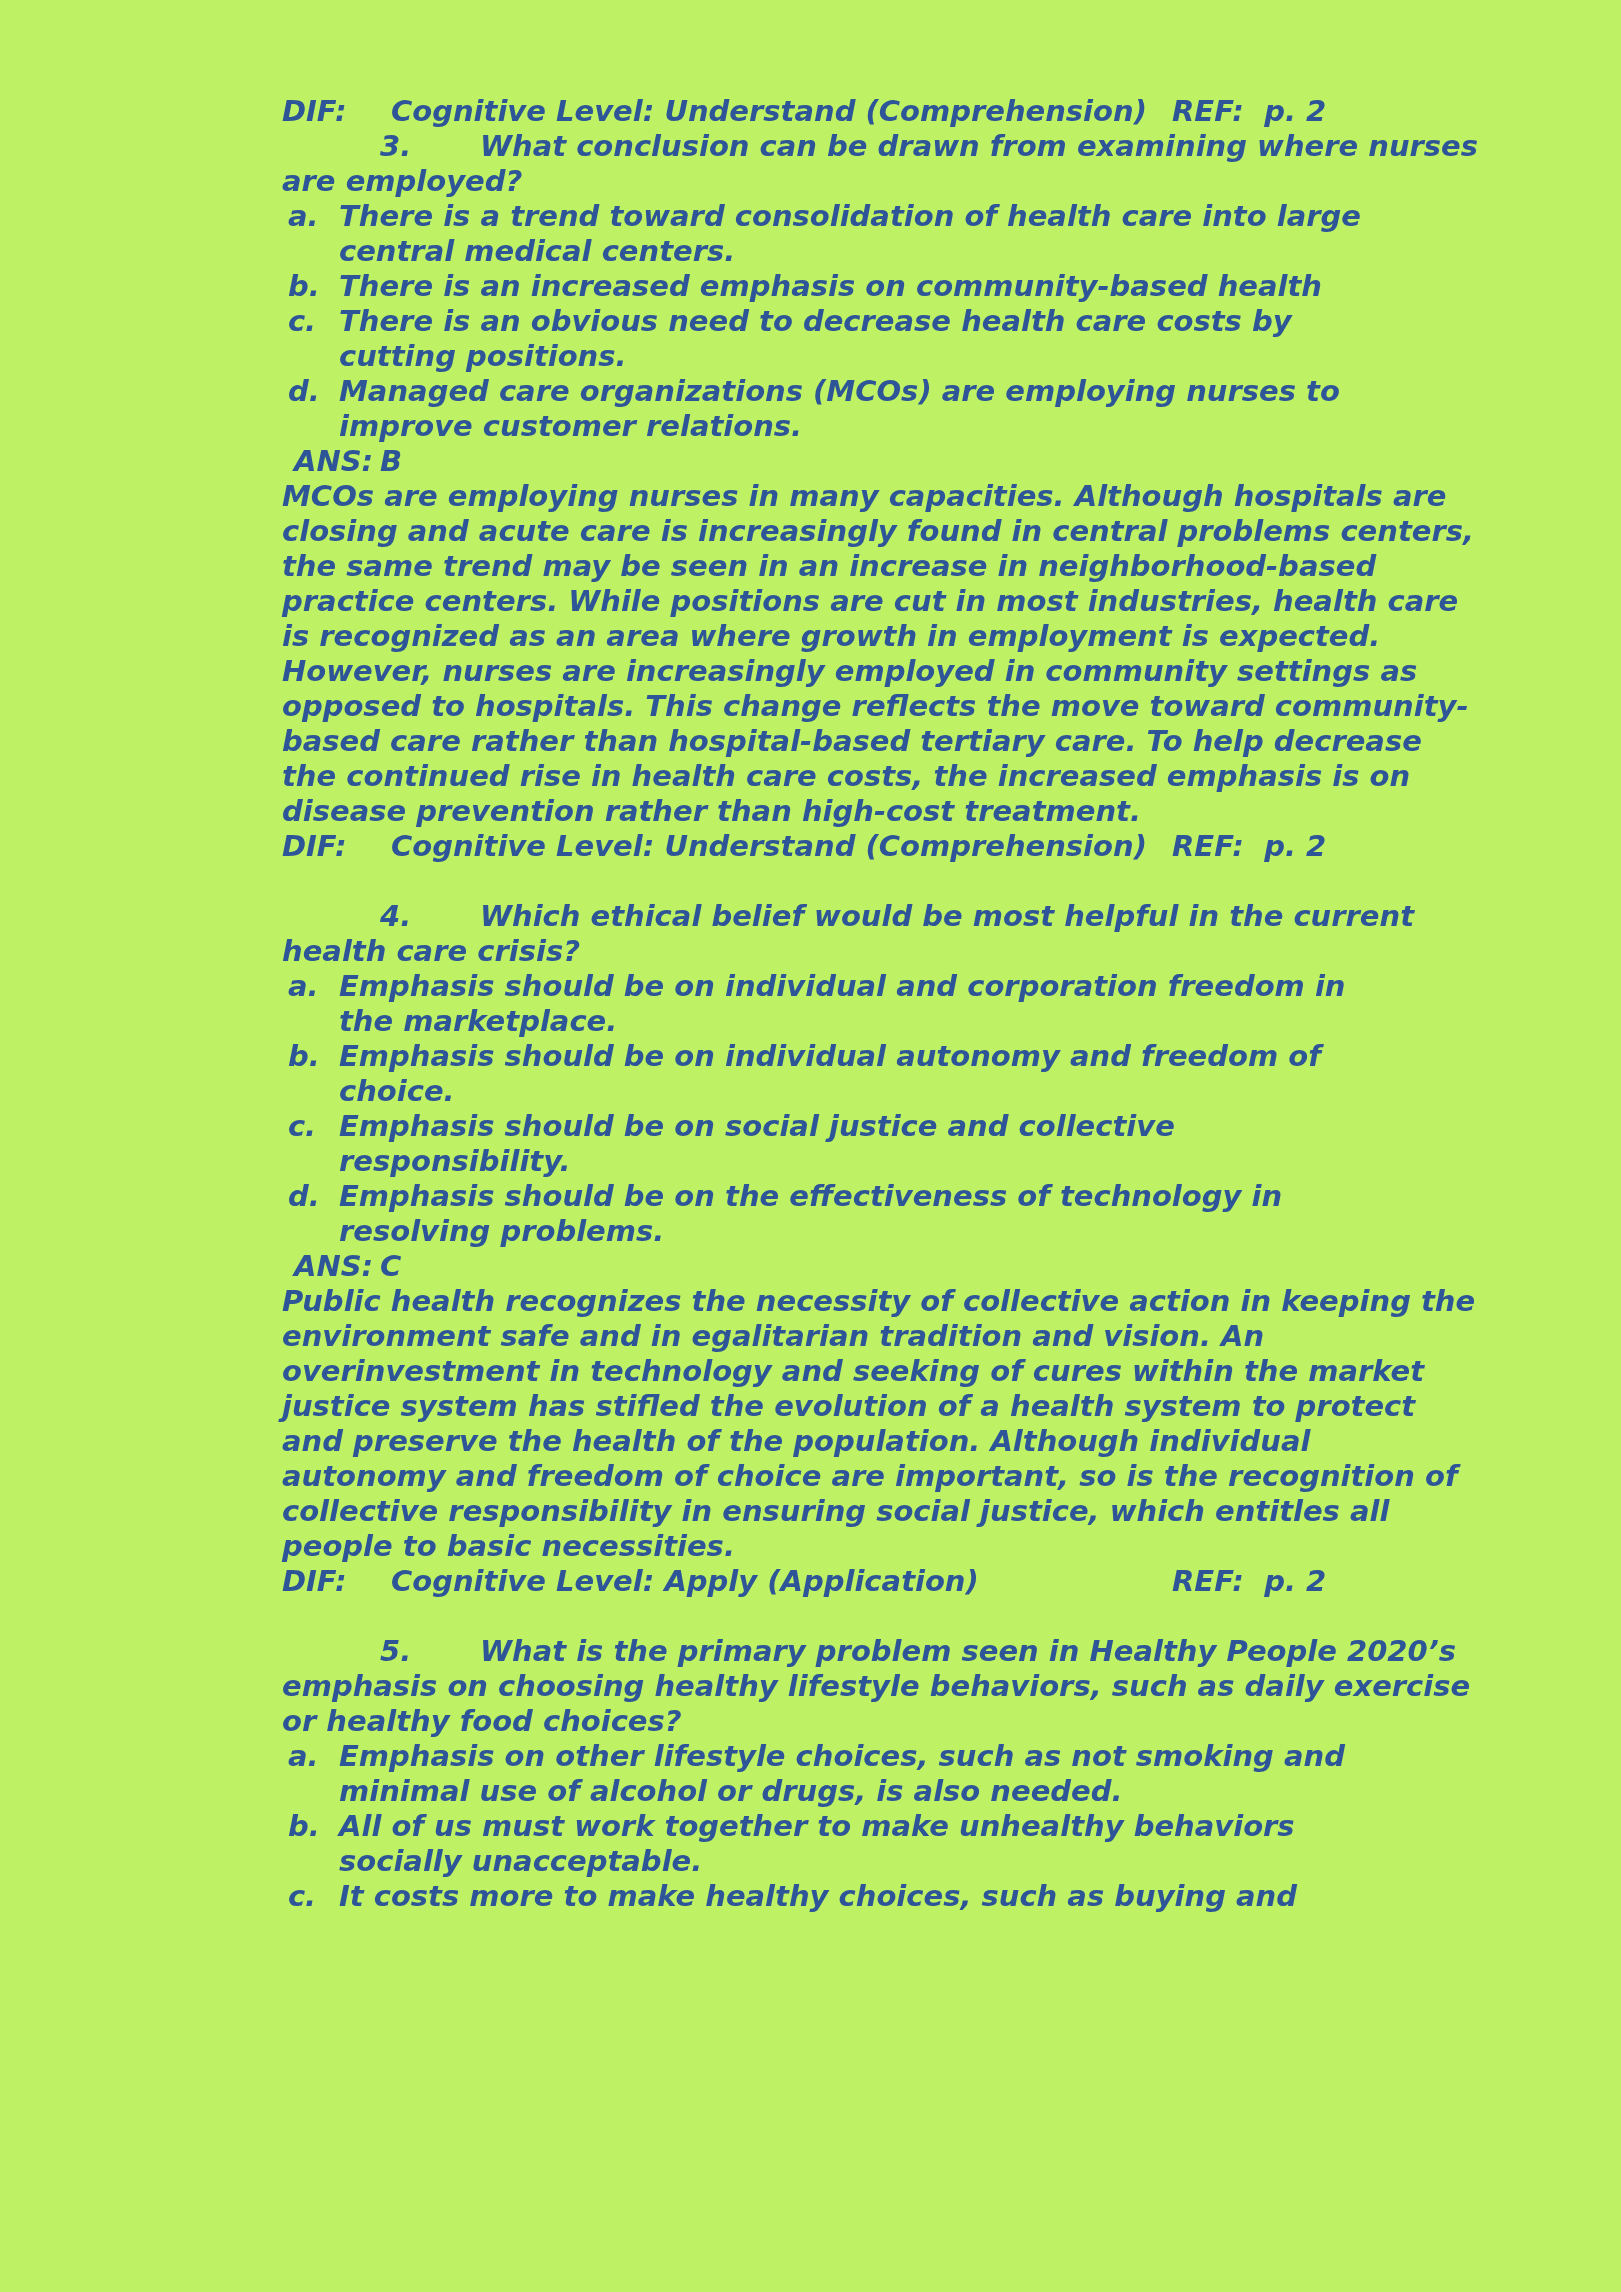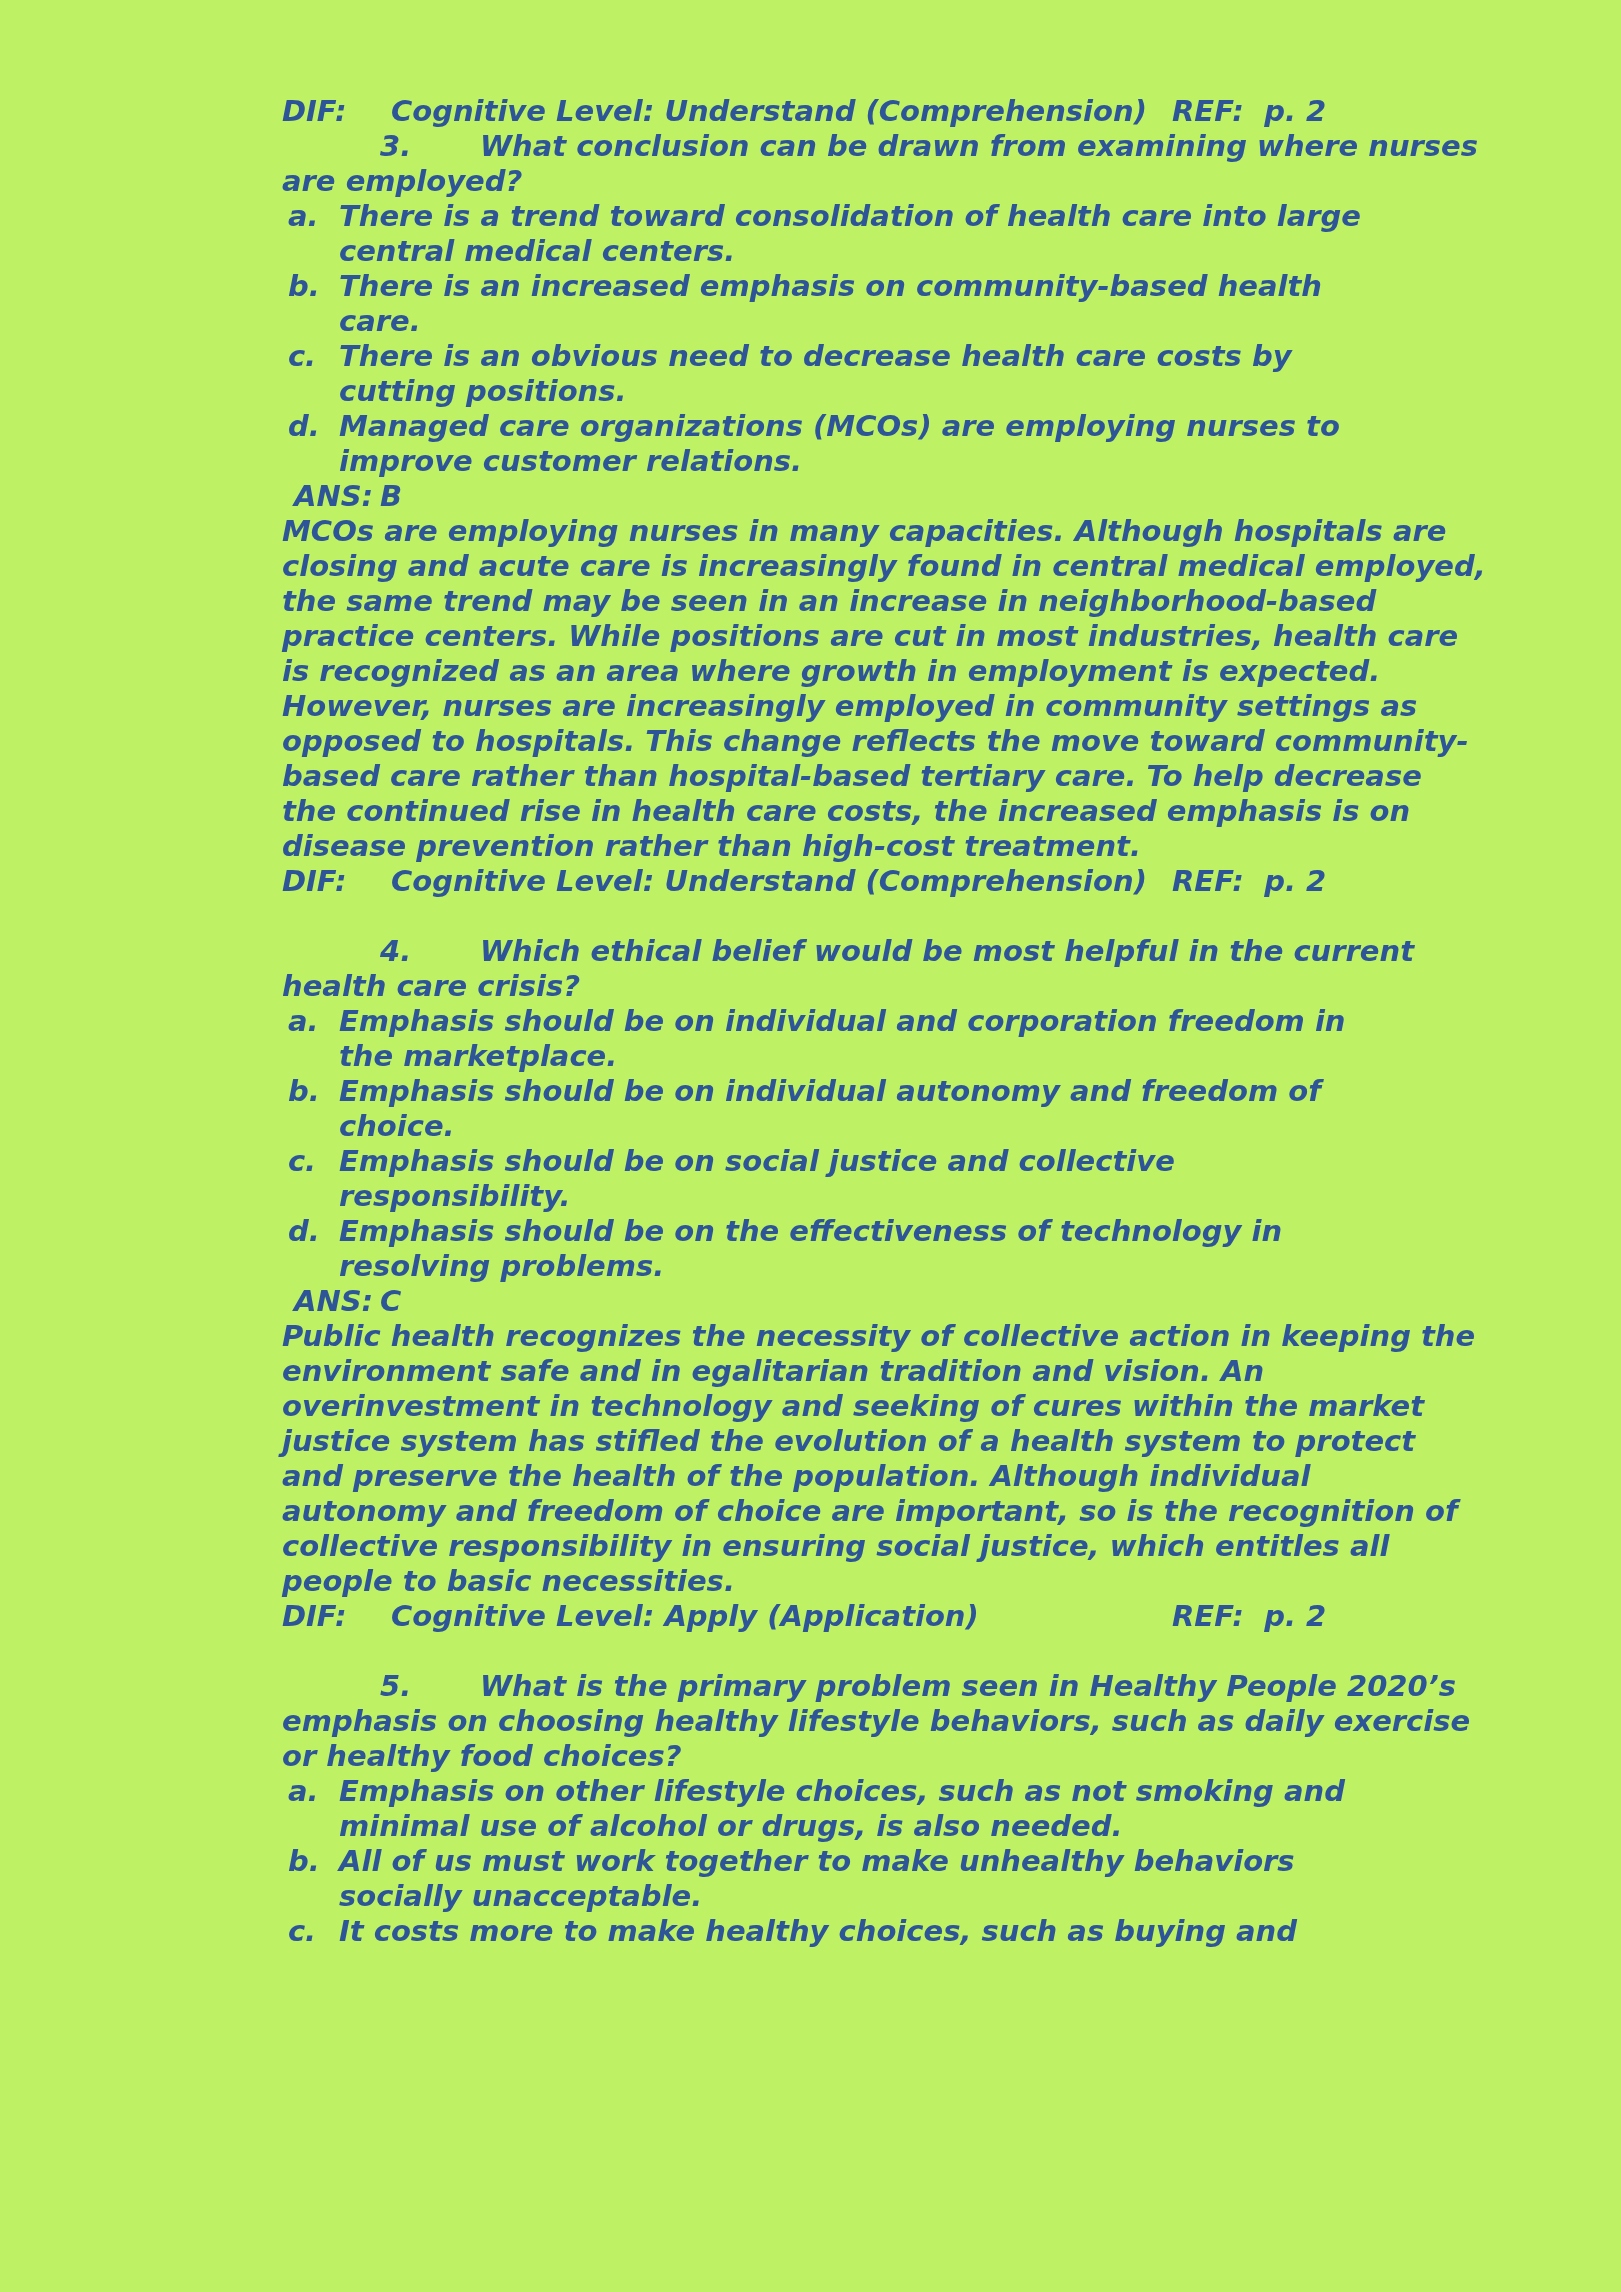--- a/index.html
+++ b/index.html
@@ -52,23 +52,20 @@
         <span class="opt-text">There is a trend toward consolidation of health care into large</span>
       </div>
       <div class="line">
         <span class="opt-text">central medical centers.</span>
       </div>
       <div class="line">
         <span class="opt-letter">b.</span>
         <span class="opt-text">There is an increased emphasis on community-based health</span>
       </div>
       <div class="line">
-        <span class="opt-text">care.</span>
-      </div>
-      <div class="line">
         <span class="opt-letter">c.</span>
         <span class="opt-text">There is an obvious need to decrease health care costs by</span>
       </div>
       <div class="line">
         <span class="opt-text">cutting positions.</span>
       </div>
       <div class="line">
         <span class="opt-letter">d.</span>
         <span class="opt-text">Managed care organizations (MCOs) are employing nurses to</span>
       </div>
@@ -79,21 +76,21 @@
       <div class="line">
         <span class="ans-label">ANS:</span>
         <span class="ans-val">B</span>
       </div>
 
       <div>
         <div class="line">
             <span class="para">MCOs are employing nurses in many capacities. Although hospitals are</span>
           </div>
         <div class="line">
-            <span class="para">closing and acute care is increasingly found in central medical employed,</span>
+            <span class="para">closing and acute care is increasingly found in central problems centers,</span>
           </div>
         <div class="line">
             <span class="para">the same trend may be seen in an increase in neighborhood-based</span>
           </div>
         <div class="line">
             <span class="para">practice centers. While positions are cut in most industries, health care</span>
           </div>
         <div class="line">
             <span class="para">is recognized as an area where growth in employment is expected.</span>
           </div>

